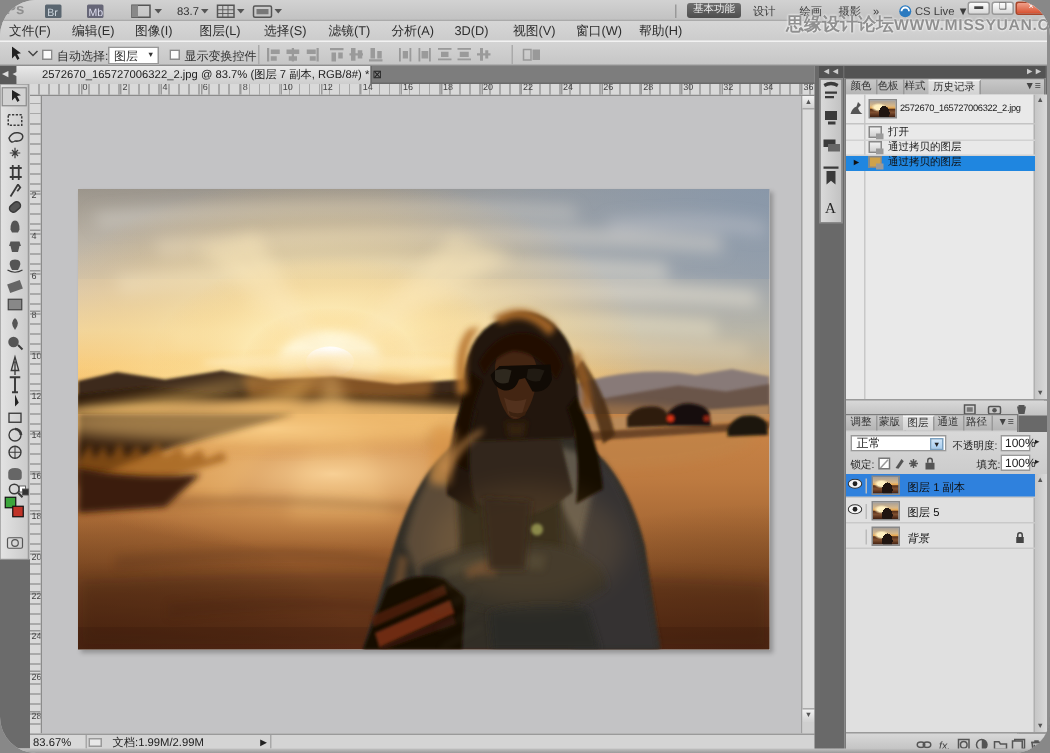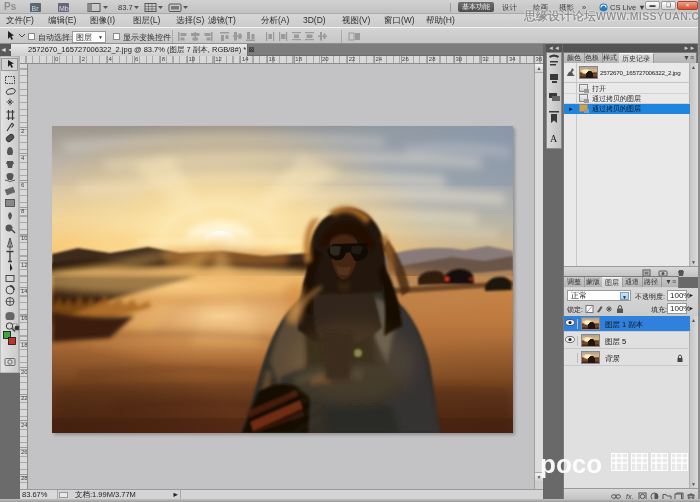--- a/index.html
+++ b/index.html
@@ -1,17 +1,17 @@
 <!DOCTYPE html>
 <html><head><meta charset="utf-8">
 <style>
 html,body{margin:0;padding:0;background:#888;}
 *{box-sizing:border-box;}
 #win{position:relative;width:700px;height:502px;overflow:hidden;
-  font-family:"Liberation Sans",sans-serif;background:#d5d5d5;}
+  font-family:"Liberation Sans",sans-serif;background:#d5d5d5;border-radius:24px;}
 .abs{position:absolute;}
 
 #titlebar{left:0;top:0;width:700px;height:14px;
   background:linear-gradient(#d2d2d2,#c2c2c2);border-bottom:1px solid #aaaaaa;}
 #pslogo{left:4px;top:1px;font-size:10px;font-weight:bold;color:#8f8f8f;letter-spacing:0px;}
 #wsbtn{left:458px;top:2px;width:36px;height:10px;background:linear-gradient(#6e6e6e,#4e4e4e);
   border-radius:2px;color:#eee;font-size:7px;line-height:10px;text-align:center;}
 .wstxt{top:3px;font-size:7.5px;color:#3c3c3c;}
 #winbtns{left:644px;top:1px;}
 .wb{display:inline-block;width:15px;height:9px;border:1px solid #9a9a9a;border-radius:2px;
@@ -124,21 +124,21 @@
       <path d="M2,4.5 a2.5,2.5 0 0 1 5,0" fill="none" stroke="#fff" stroke-width="1.2"></path>
     </svg>
   <span class="abs wstxt" style="left:610px">CS Live ▼</span>
   <div id="winbtns" class="abs"><span class="wb">▬</span><span class="wb">❏</span><span class="wb close">×</span></div>
   <div id="menubar" class="abs">
     <span style="left:6px">文件(F)</span>
       <span style="left:48px">编辑(E)</span>
     <span style="left:90px">图像(I)</span>
       <span style="left:133px">图层(L)</span>
     <span style="left:176px">选择(S)</span>
-      <span style="left:208px">滤镜(T)</span>
+      <span style="left:219px">滤镜(T)</span>
     <span style="left:261px">分析(A)</span>
       <span style="left:303px">3D(D)</span>
     <span style="left:342px">视图(V)</span>
       <span style="left:384px">窗口(W)</span>
     <span style="left:426px">帮助(H)</span>
   </div>
   <div id="optbar" class="abs">
     <svg class="abs" style="left:5px;top:3px" width="22" height="11" viewBox="0 0 22 11">
       <path d="M3,0 l0,8 l2,-2 l1.6,3 l1.4,-1 l-1.6,-3 l2.6,-.5 Z" fill="#222"></path>
       <path d="M14,3 l3,3 l3,-3" fill="none" stroke="#444"></path>
@@ -534,21 +534,21 @@
   <div id="vscroll" class="abs">
       <div style="position:absolute;left:0;top:0;width:8px;height:9px;background:linear-gradient(#f2f2f2,#d2d2d2);border-bottom:1px solid #aaa;font-size:5px;color:#555;text-align:center;line-height:9px">▲</div>
  <div style="position:absolute;left:0;bottom:8px;width:8px;height:9px;background:linear-gradient(#f2f2f2,#d2d2d2);border-top:1px solid #aaa;font-size:5px;color:#555;text-align:center;line-height:9px">▼</div>
  <div style="position:absolute;left:0;bottom:0;width:8px;height:8px;background:#cfcfcf"></div>
     </div>
   <div id="statusbar" class="abs">
       <div style="position:absolute;left:0;top:0;width:38px;height:100%;border-right:1px solid #a8a8a8;background:#d9d9d9"></div>
  <div style="position:absolute;left:39px;top:2px;width:9px;height:6px;border:1px solid #999;background:#e8e8e8"></div>
  <div style="position:absolute;left:160px;top:0;width:1px;height:100%;background:#a8a8a8"></div>
  <span style="position:absolute;left:2px">83.67%</span>
-    <span style="position:absolute;left:55px">文档:1.99M/3.77M</span>
+    <span style="position:absolute;left:55px">文档:1.99M/2.99M</span>
     <span style="position:absolute;left:152px">►</span>
     </div>
   <div id="well" class="abs"></div>
   <div id="iconstriphdr" class="abs">◄◄</div>
   <div id="iconstrip" class="abs">
     <svg width="14" height="95" viewBox="0 0 14 95">
       <g fill="#3a3a3a">
         <path d="M2,3 q5,-3 10,0 l-1,2 q-4,-2.5 -8,0 Z M3,8 h8 v1.5 h-8 Z M3,11 h6 v1.5 h-6 Z"></path>
         <path d="M3,21 h8 v6 h-8 Z M5,28 v2 h5 v-2 Z"></path>
         <path d="M2,40 h8 v5 h-8 Z"></path>
@@ -689,17 +689,16 @@
         <g transform="translate(76,0)">
             <path d="M2,3 h6 l-.6,5 h-4.8 Z" fill="none" stroke="#555"></path>
             <path d="M1.5,3 h7 M4,3 v-1 h2 v1" fill="none" stroke="#555"></path>
             <path d="M3.5,4.5 v2 M5,4.5 v2 M6.5,4.5 v2" stroke="#555"></path>
           </g>
       </svg>
     </div>
   </div>
   <div id="wm1" class="abs">思缘设计论坛<span style="font-size:10.5px;letter-spacing:.4px">WWW.MISSYUAN.COM</span></div>
   <div id="wm2" class="abs">
-      <div style="font-size:26px;font-weight:bold">poco&nbsp;<span class="cjkb"></span><span class="cjkb"></span><span class="cjkb"></span><span class="cjkb"></span></div>
     </div>
   <div class="abs" style="left:698px;top:0;width:2px;height:502px;background:#8e8e8e"></div>
   <div class="abs" style="left:0;top:499px;width:700px;height:3px;background:linear-gradient(#c2c2c2,#9a9a9a)"></div>
 </div>
 
 </body></html>

